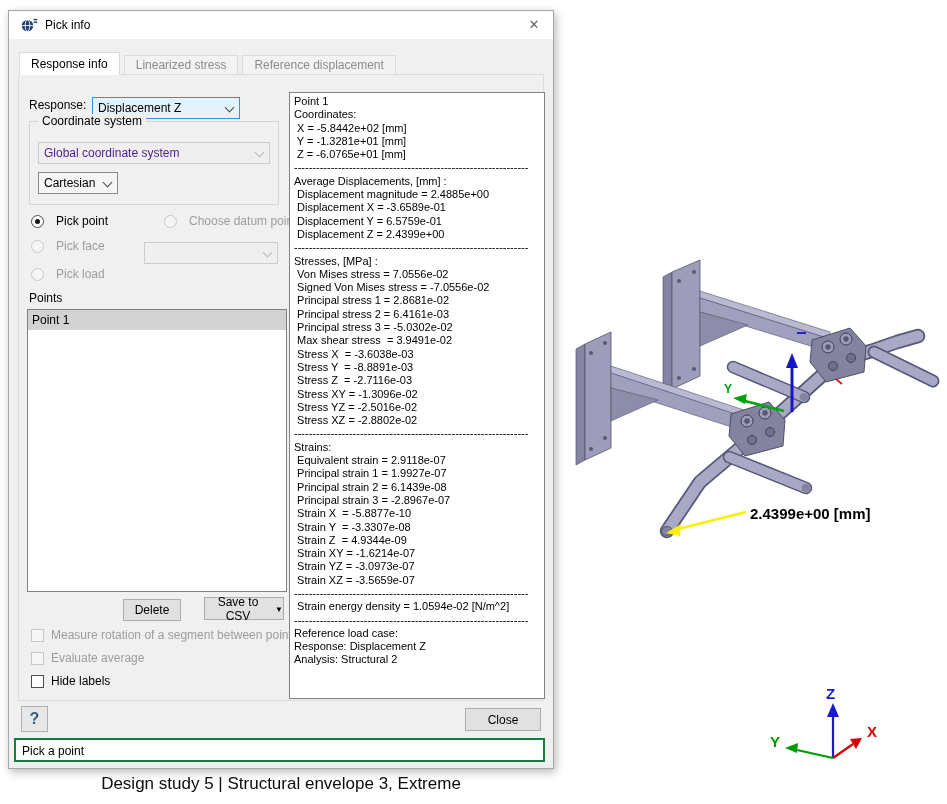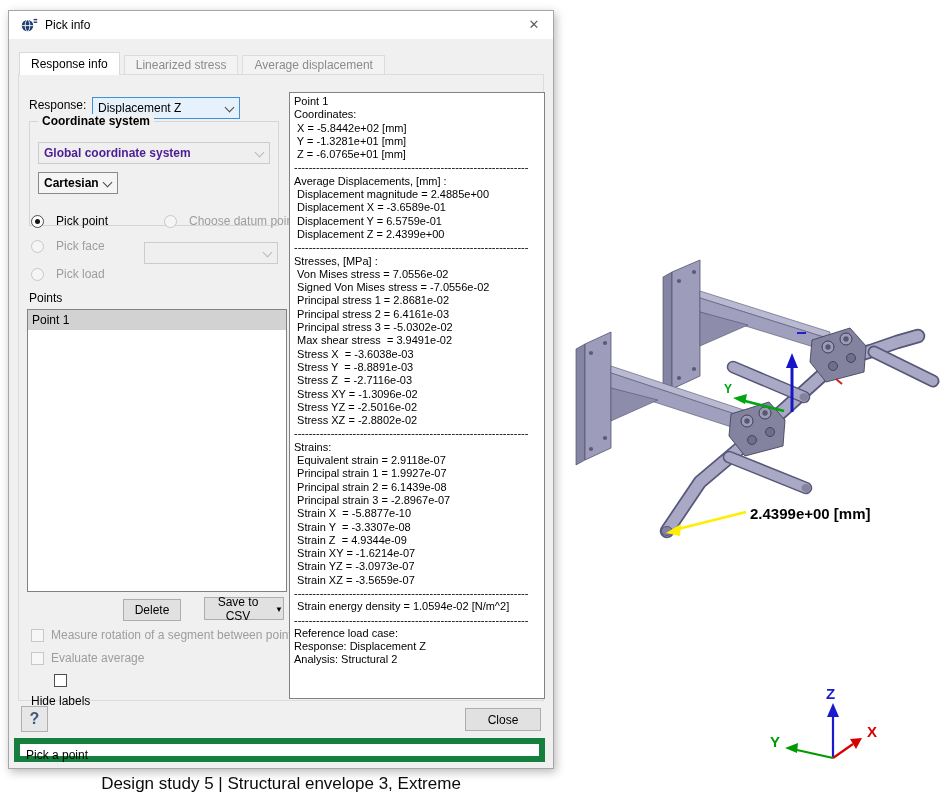--- a/index.html
+++ b/index.html
@@ -55,21 +55,21 @@
   .chk .box{width:13px;height:13px;box-sizing:border-box;background:#fff;border:1px solid #4d4d4d;flex:none;}
   .chk.disabled{color:#9d9d9d;}
   .chk.disabled .box{border-color:#c8c8c8;background:#f7f7f7;}
   .infopanel{position:absolute;left:270px;top:17px;width:256px;height:607px;background:#ffffff;
     border:1px solid #828282;box-sizing:border-box;overflow:hidden;
     font-size:11px;line-height:13.3px;white-space:pre;padding:2px 0 0 4px;}
   .helpbtn{position:absolute;left:12px;top:695px;width:27px;height:26px;background:#e7e7e7;
     border:1px solid #b0b0b0;box-sizing:border-box;font-size:16px;font-weight:bold;color:#3b5a7d;
     text-align:center;line-height:24px;cursor:pointer;}
   .statusbar{position:absolute;left:5px;top:727px;width:531px;height:24px;background:#ffffff;
-    border:6px solid #15803d;box-sizing:border-box;font-size:12px;line-height:22px;padding-left:6px;}
+    border:2px solid #15803d;box-sizing:border-box;font-size:12px;line-height:22px;padding-left:6px;}
   .caption{position:absolute;left:8px;top:774px;width:546px;text-align:center;font-size:17px;color:#0c0c0c;}
   
   .viewport{position:absolute;left:555px;top:250px;}
   svg text{font-family:"Liberation Sans", sans-serif;}
   .axis-label{font-weight:bold;font-size:15px;}
   .annot-label{font-weight:bold;font-size:15px;fill:#000;}
   .scene-y{font-weight:bold;font-size:12px;fill:#00a510;}
 </style>
 </head>
 <body>
@@ -84,32 +84,32 @@
       <line x1="12.6" y1="2.6" x2="16.2" y2="2.6" stroke="#1c3e72" stroke-width="1.4"></line>
       <line x1="12.6" y1="5.2" x2="16.2" y2="5.2" stroke="#1c3e72" stroke-width="1.4"></line>
     </svg>
     <div class="title-text">Pick info</div>
     <div class="close-x">✕</div>
   </div>
 
   <div class="tabs">
     <div class="tab active">Response info</div>
     <div class="tab inactive">Linearized stress</div>
-    <div class="tab inactive">Average displacement</div>
+    <div class="tab inactive">Reference displacement</div>
   </div>
 
   <div class="tabpage">
 
     <div class="lbl" style="left:10px;top:23px;">Response:</div>
     <div class="combo focus" style="left:73px;top:22px;width:148px;">
       <span>Displacement Z</span>
       <span class="chev"></span>
     </div>
 
-    <div class="groupbox" style="left:10px;top:46px;width:250px;height:105px;font-weight:bold;">
+    <div class="groupbox" style="left:10px;top:46px;width:250px;height:84px;">
       <div class="legend">Coordinate system</div>
       <div class="combo disabled" style="left:8px;top:20px;width:232px;">
         <span>Global coordinate system</span>
         <span class="chev"></span>
       </div>
       <div class="combo" style="left:8px;top:50px;width:80px;">
         <span>Cartesian</span>
         <span class="chev"></span>
       </div>
     </div>
@@ -148,21 +148,21 @@
     </div>
 
     <div class="chk disabled" style="left:12px;top:553px;">
       <span class="box"></span>
       <span>Measure rotation of a segment between points</span>
     </div>
     <div class="chk disabled" style="left:12px;top:576px;">
       <span class="box"></span>
       <span>Evaluate average</span>
     </div>
-    <div class="chk" style="left:12px;top:599px;flex-direction:column;">
+    <div class="chk" style="left:12px;top:599px;">
       <span class="box"></span>
       <span>Hide labels</span>
     </div>
 
     <div class="infopanel">Point 1
 Coordinates:
  X = -5.8442e+02 [mm]
  Y = -1.3281e+01 [mm]
  Z = -6.0765e+01 [mm]
 ----------------------------------------------------------------

